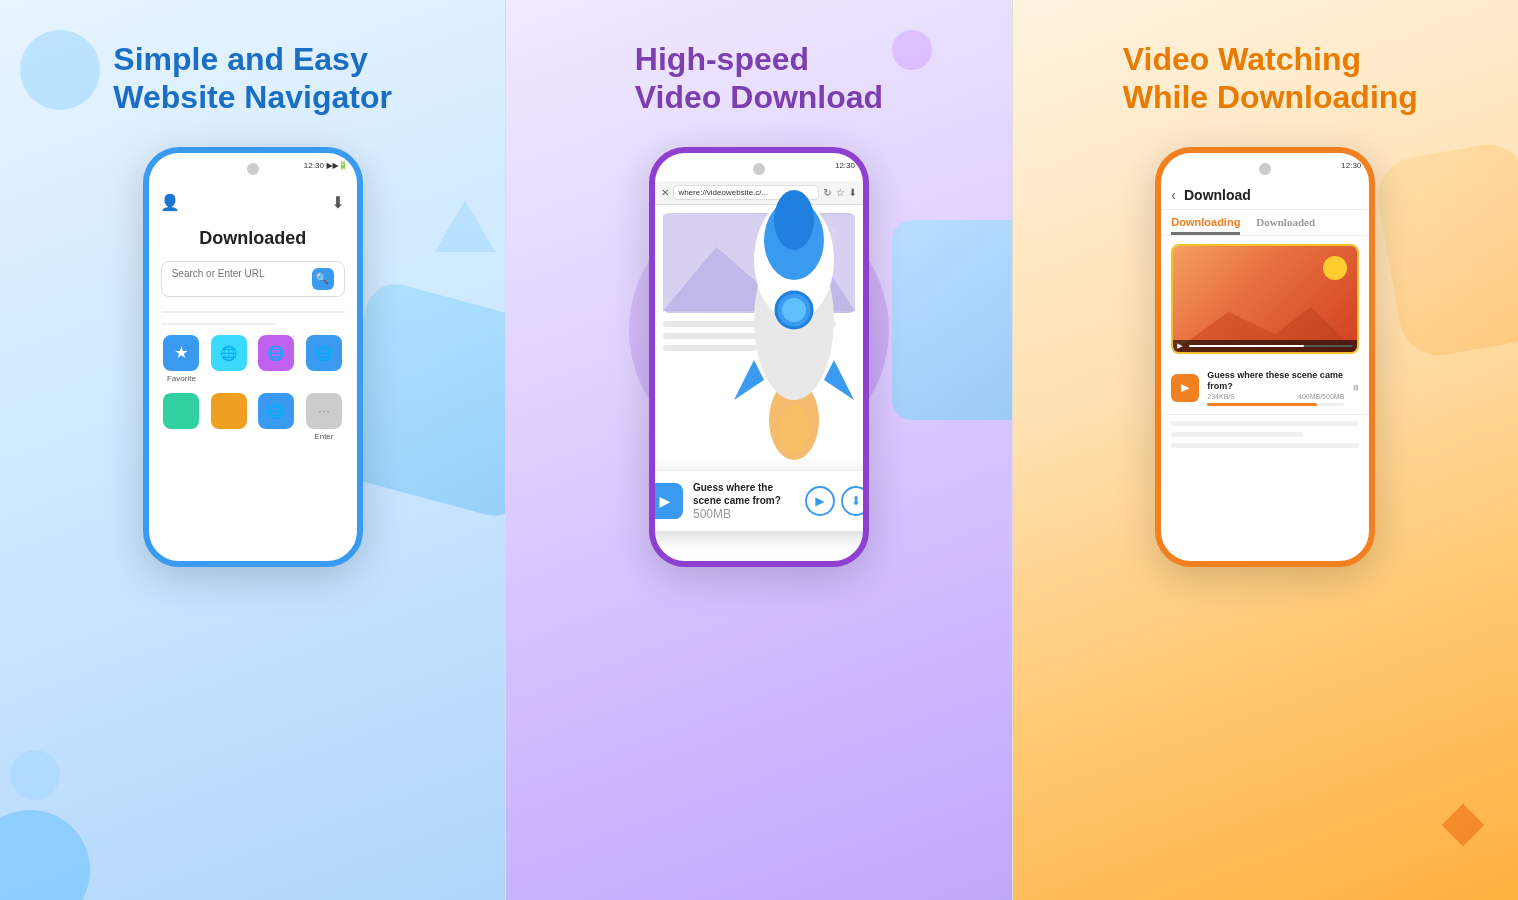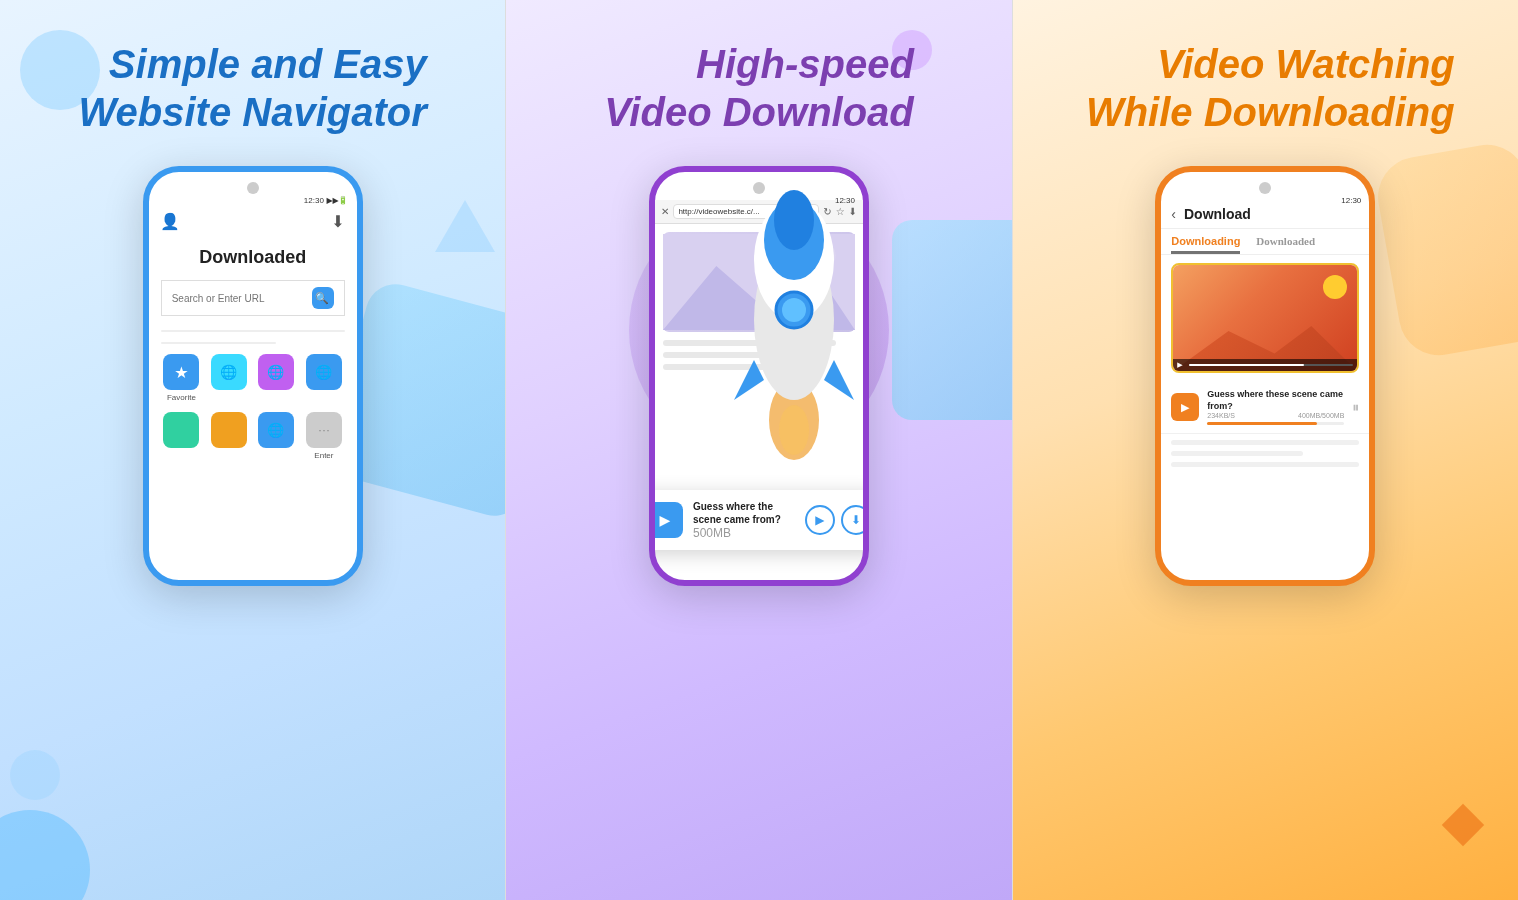--- a/index.html
+++ b/index.html
@@ -31,27 +31,26 @@
     .panel-2 {
       background: linear-gradient(160deg, #f0eaff 0%, #e0d0ff 40%, #d0baff 70%, #c0a8f8 100%);
       border-right: 1px solid #ddd;
     }
     
     .panel-3 {
       background: linear-gradient(160deg, #fff3e0 0%, #ffe0b0 40%, #ffc870 70%, #ffb040 100%);
     }
 
     .panel-title {
-      text-align: right;
+      text-align: left;
       font-weight: 800;
-      font-size: 40px;
+      font-size: 32px;
       line-height: 1.2;
       margin-bottom: 30px;
       z-index: 2;
-      font-style: italic;
     }
     .panel-1 .panel-title { color: #1a6fc4; }
     .panel-2 .panel-title { color: #7c3fb0; }
     .panel-3 .panel-title { color: #e87c00; margin-left: 10px; }
 
     
     .phone {
       position: relative;
       border-radius: 36px;
       border: 6px solid;
@@ -72,24 +71,24 @@
       border-radius: 50%;
       position: absolute;
       top: 10px;
       left: 50%;
       transform: translateX(-50%);
       z-index: 3;
     }
 
     .phone-status-bar {
       position: absolute;
-      top: 12px; left: 0; right: 0;
+      top: 4px; left: 0; right: 0;
       height: 28px;
       display: flex;
-      align-items: center;
+      align-items: flex-start;
       justify-content: flex-end;
       padding: 4px 8px 0;
       font-size: 9px;
       color: #333;
       z-index: 3;
     }
 
     .phone-content {
       position: absolute;
       top: 28px; left: 0; right: 0; bottom: 0;
@@ -112,23 +111,23 @@
     }
     .phone1-logo {
       text-align: center;
       font-weight: 800;
       font-size: 18px;
       color: #222;
       margin: 8px 0 12px;
     }
     .phone1-search {
       display: flex;
-      align-items: center;
+      align-items: flex-start;
       border: 1px solid #ddd;
-      border-radius: 0;
+      border-radius: 8px;
       padding: 6px 10px;
       margin: 0 4px 14px;
       background: #fff;
     }
     .phone1-search input {
       border: none;
       outline: none;
       font-size: 11px;
       color: #999;
       flex: 1;
@@ -564,21 +563,21 @@
 
   <div class="phone" style="position:relative;">
     <div class="phone-camera"></div>
     <div class="phone-status-bar">
       <span style="font-size:8px;color:#333;">12:30</span>
     </div>
     <div class="phone-content">
 
       <div class="phone2-browser-bar">
         <span class="phone2-browser-icon">✕</span>
-        <div class="phone2-browser-url">http://videowebsite.c/...</div>
+        <div class="phone2-browser-url">where://videowebsite.c/...</div>
         <span class="phone2-browser-icon">↻</span>
         <span class="phone2-browser-icon">☆</span>
         <span class="phone2-browser-icon">⬇</span>
       </div>
 
       <div class="phone2-page-content">
         <div class="phone2-placeholder-img">
 
           <svg width="100%" height="100%" viewBox="0 0 180 90">
             <rect width="180" height="90" fill="#d8d0f0"></rect>

